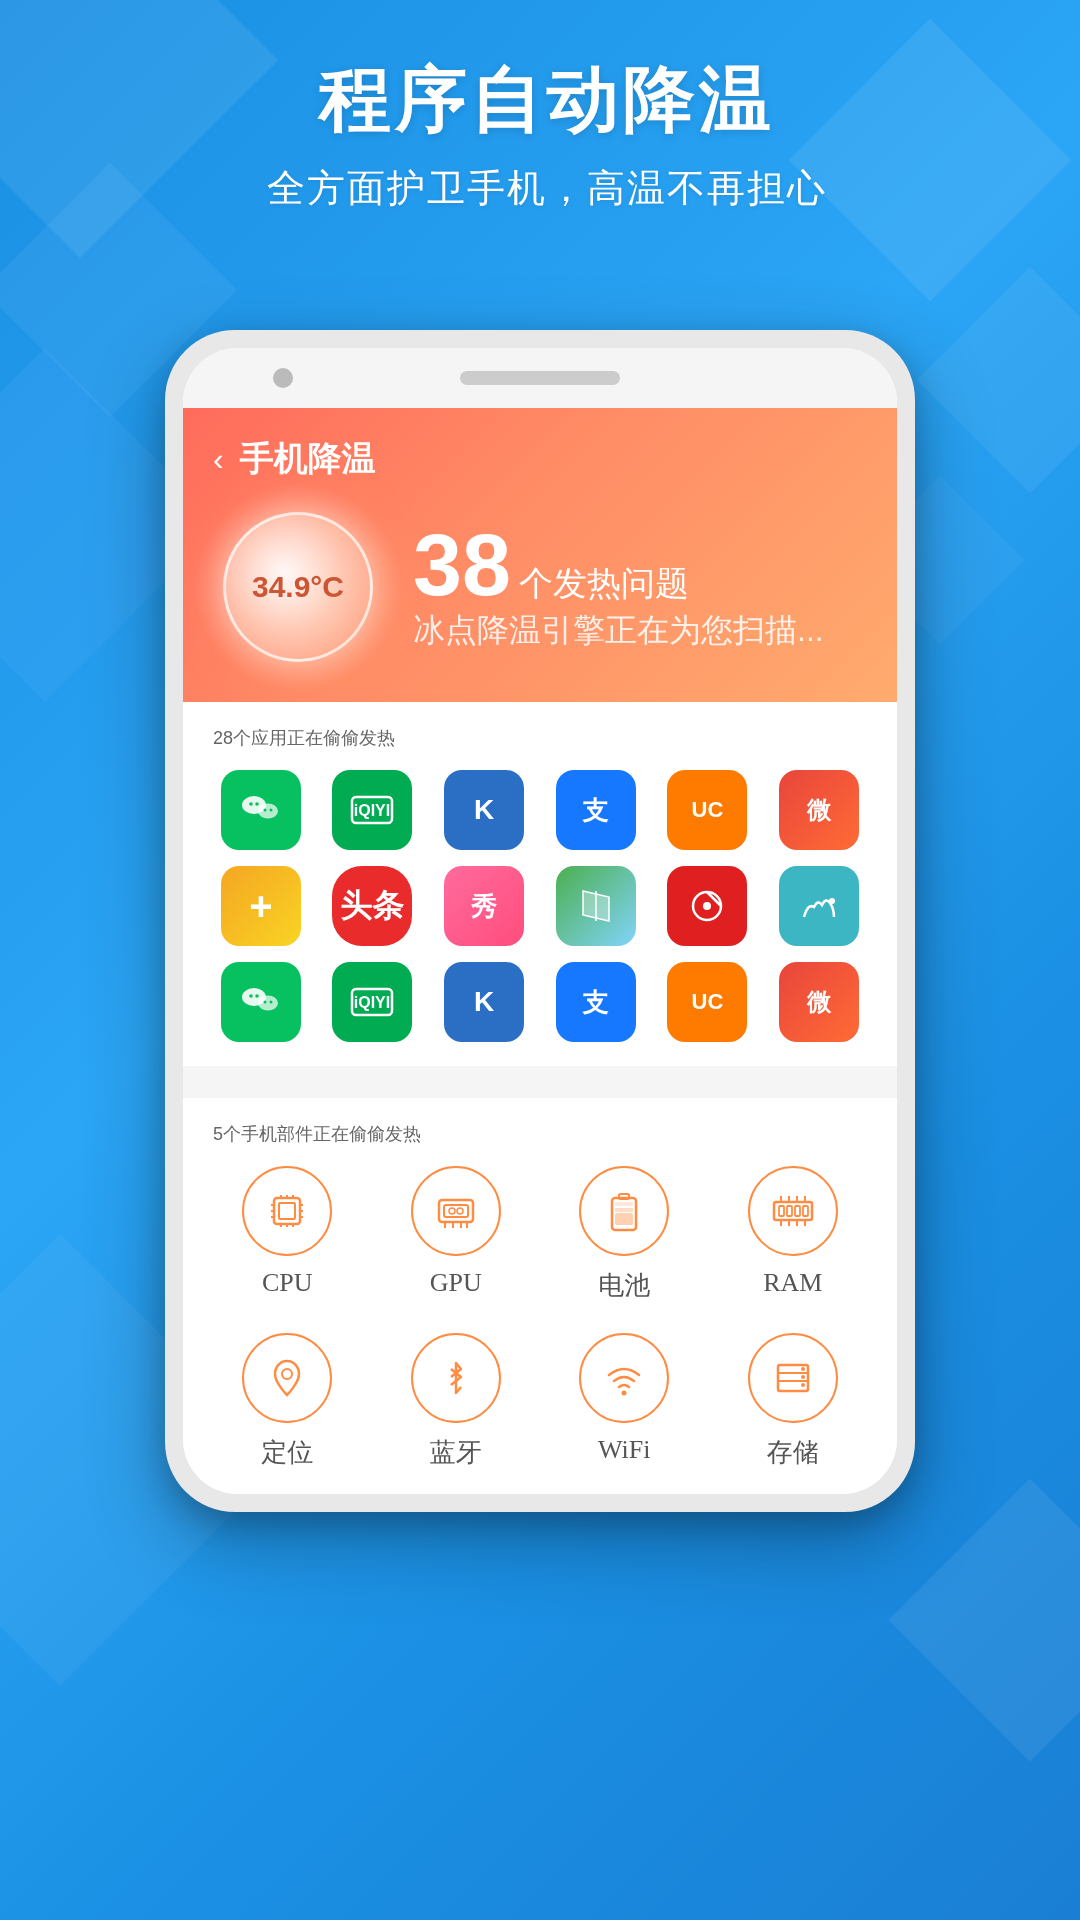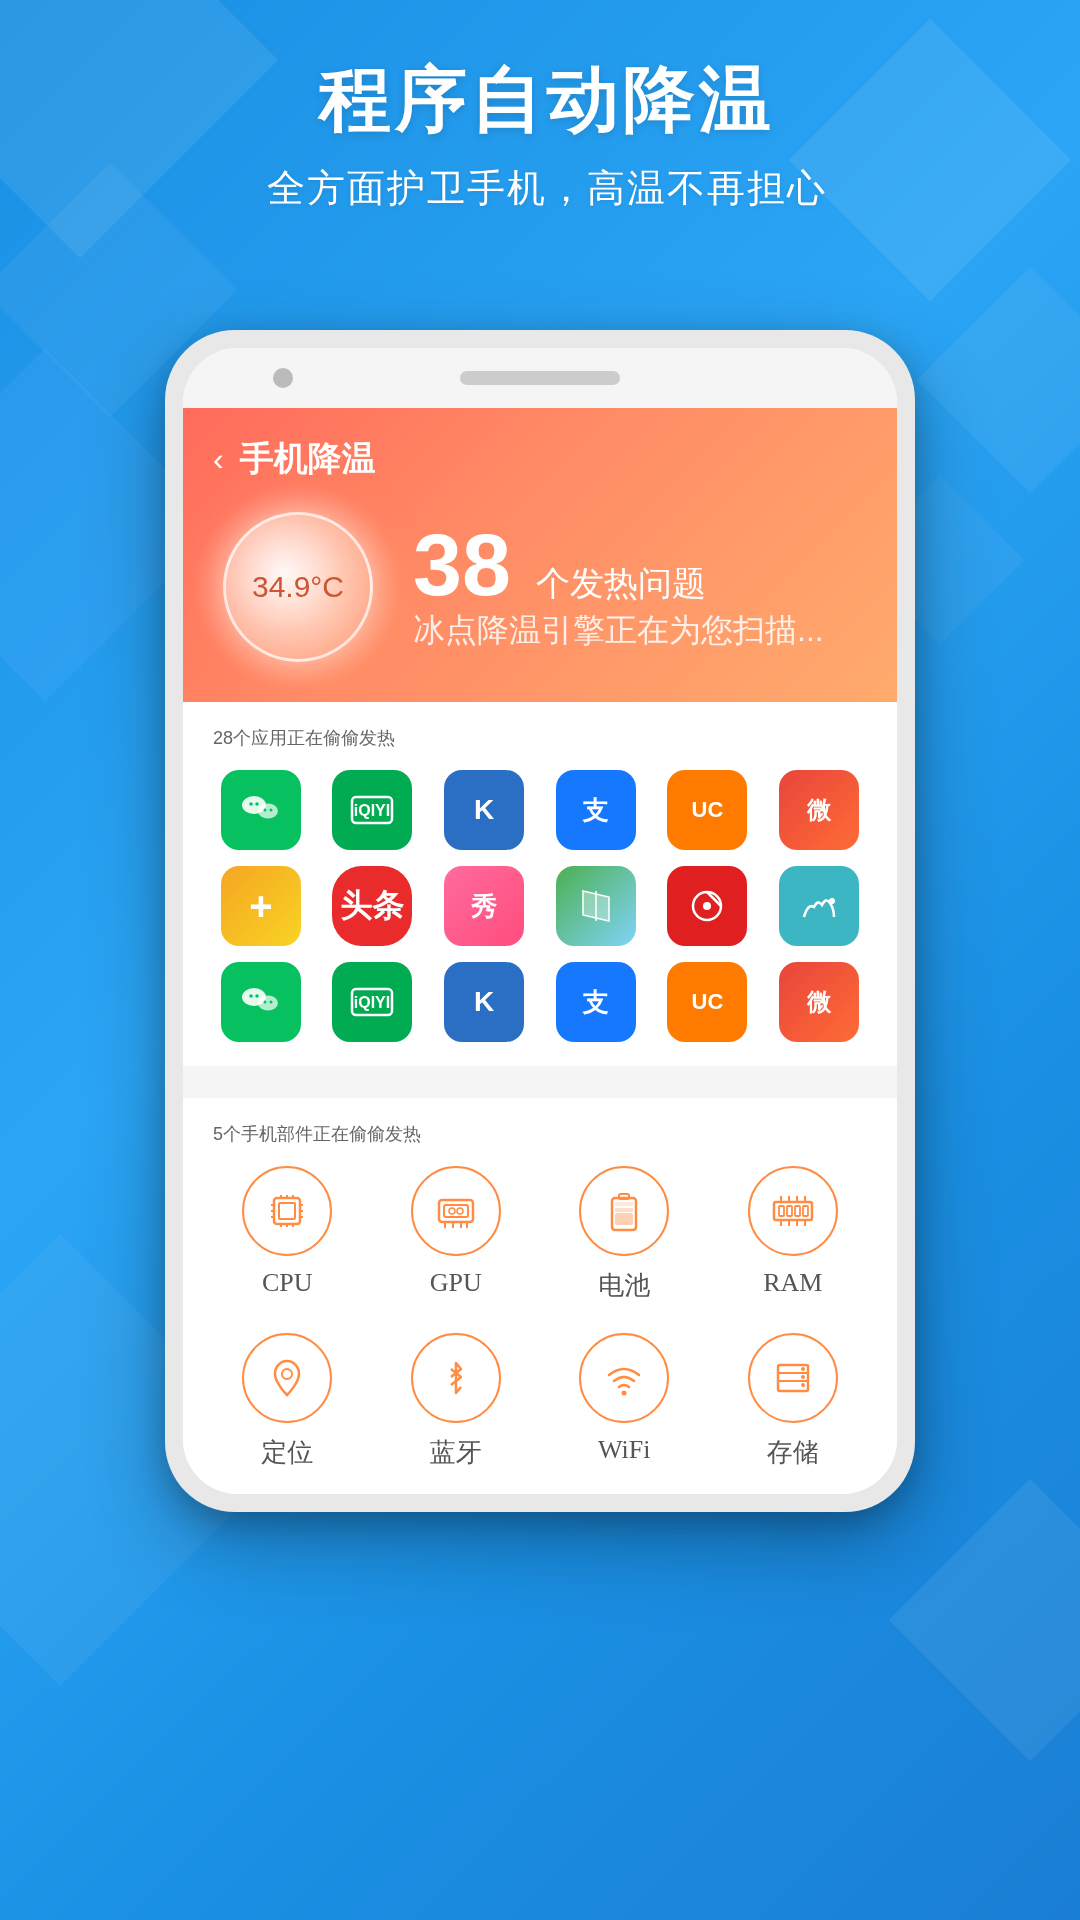--- a/index.html
+++ b/index.html
@@ -159,33 +159,33 @@
       border: 3px solid rgba(255,255,255,0.7);
       display: flex;
       align-items: center;
       justify-content: center;
       position: absolute;
       top: 10px; left: 10px;
       box-shadow: 0 0 30px rgba(255,255,255,0.4), 0 0 60px rgba(255,200,150,0.3);
     }
     .temp-value {
       font-size: 30px;
-      font-weight: 400;
+      font-weight: 700;
       color: #cc5533;
       text-align: center;
     }
 
     
     .app-header-info {
       flex: 1;
     }
     .heat-count-row {
       display: flex;
       align-items: baseline;
-      gap: 25px;
+      gap: 8px;
     }
     .heat-number {
       font-size: 88px;
       font-weight: 700;
       color: #fff;
       line-height: 1;
     }
     .heat-label {
       font-size: 34px;
       color: #fff;

